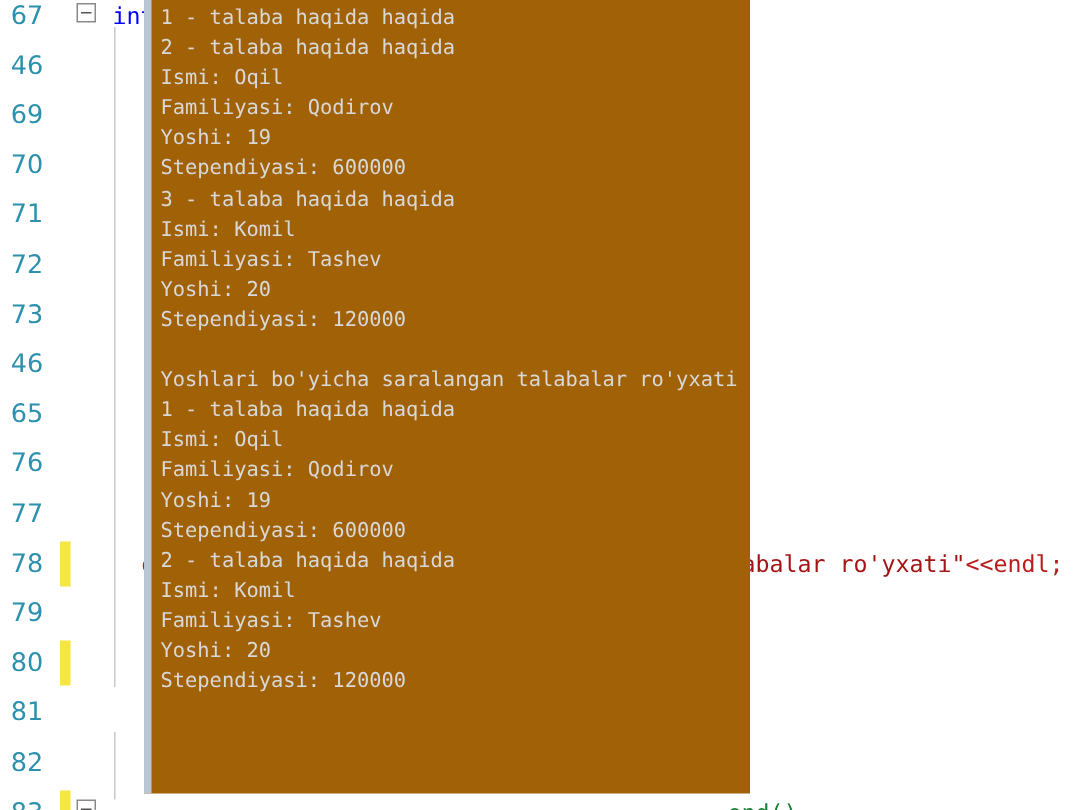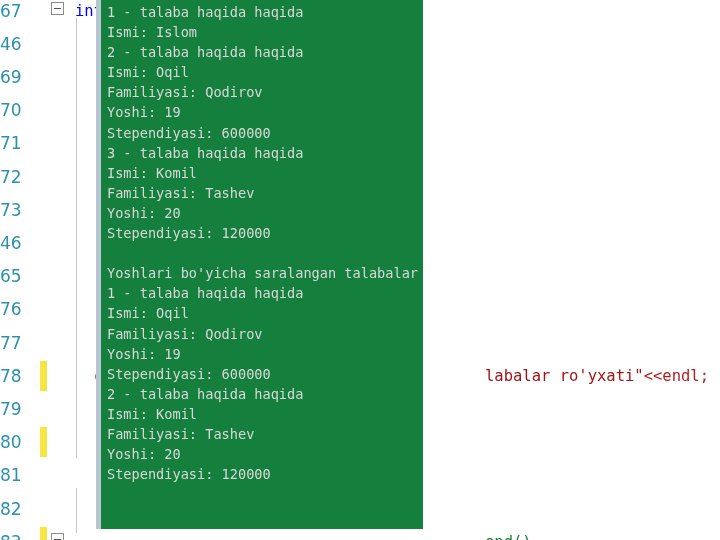--- a/index.html
+++ b/index.html
@@ -30,21 +30,21 @@
     height: 33.2px;
     display: flex;
     align-items: center;
     font-family: "DejaVu Sans Mono", monospace;
     font-size: 15.5px;
     white-space: pre;
   }
 
   .gutter-num {
     width: 36px;
-    text-align: left;
+    text-align: center;
     color: #2b91af;
     font-family: "DejaVu Sans", sans-serif;
     font-size: 17px;
     flex: 0 0 36px;
   }
 
   .change-bar {
     width: 7px;
     height: 30px;
     margin-left: 4px;
@@ -89,23 +89,23 @@
   .kw-blue   { color: #0000ff; }
   .str-red   { color: #a31515; }
   .fn-green  { color: #1a7f37; }
   .plain     { color: #b91c1c; }
 
   
   #console {
     position: absolute;
     left: 96px;
     top: 0px;
-    width: 327px;
+    width: 404px;
     height: 529px;
-    background: #15803d;
+    background: #a16207;
     border-left: 5px solid #b8c6d4;
     box-sizing: border-box;
     overflow: hidden;
   }
   #console-inner {
     padding: 2px 0 0 6px;
   }
   .con-line {
     font-family: "DejaVu Sans Mono", monospace;
     font-size: 13.6px;
@@ -139,21 +139,20 @@
       <div class="code-line" style="top: 492px;"><div class="gutter-num">82</div><div class="change-bar"></div><div class="fold-cell"></div><div class="code-text"></div></div>
       <div class="code-line" style="top: 525.2px;"><div class="gutter-num">83</div><div class="change-bar yellow"></div><div class="fold-cell"><div class="fold-box"></div></div><div class="code-text"></div><div style="position: absolute; left: 485px; white-space: pre;"><span class="fn-green">end(),</span></div></div>
       <div class="indent-guide" style="top: 18px; height: 440px;"></div>
       <div class="indent-guide" style="top: 488px; height: 45px;"></div>
     </div>
 </div>
 
 <div id="console">
   <div id="console-inner">
       <div class="con-line">1 - talaba haqida haqida</div>
-      <div class="con-line">Ismi: Islom</div>
       <div class="con-line">2 - talaba haqida haqida</div>
       <div class="con-line">Ismi: Oqil</div>
       <div class="con-line">Familiyasi: Qodirov</div>
       <div class="con-line">Yoshi: 19</div>
       <div class="con-line">Stependiyasi: 600000</div>
       <div class="con-line">3 - talaba haqida haqida</div>
       <div class="con-line">Ismi: Komil</div>
       <div class="con-line">Familiyasi: Tashev</div>
       <div class="con-line">Yoshi: 20</div>
       <div class="con-line">Stependiyasi: 120000</div>

